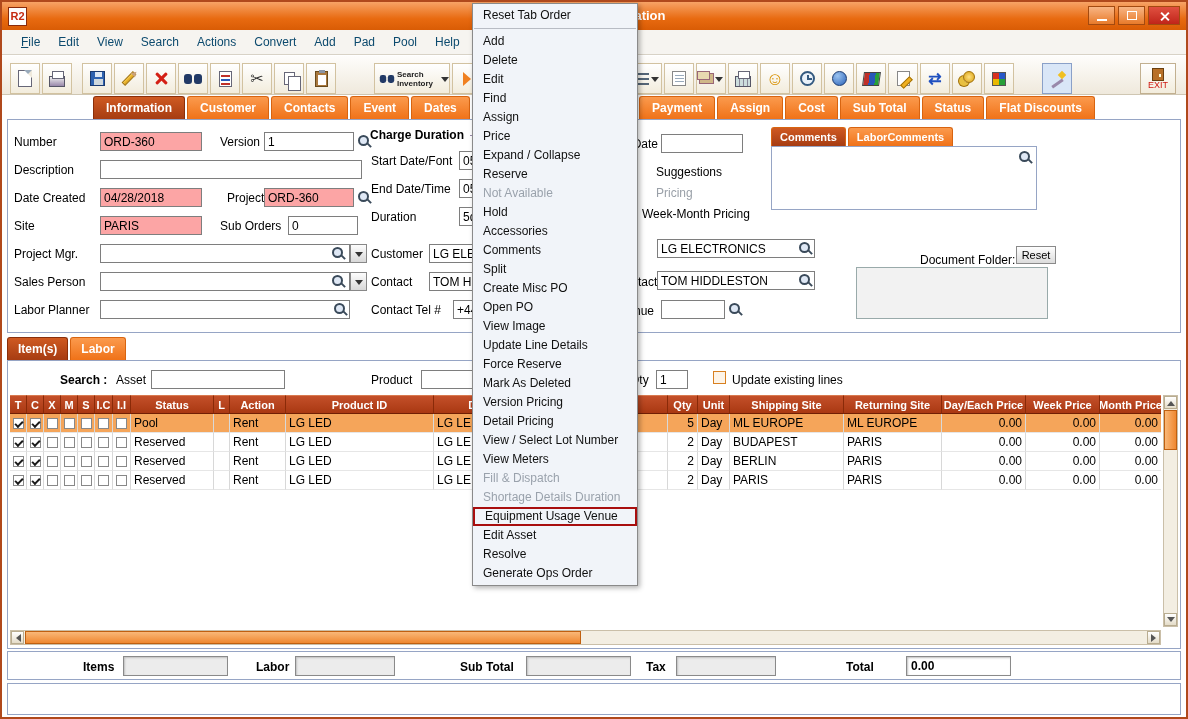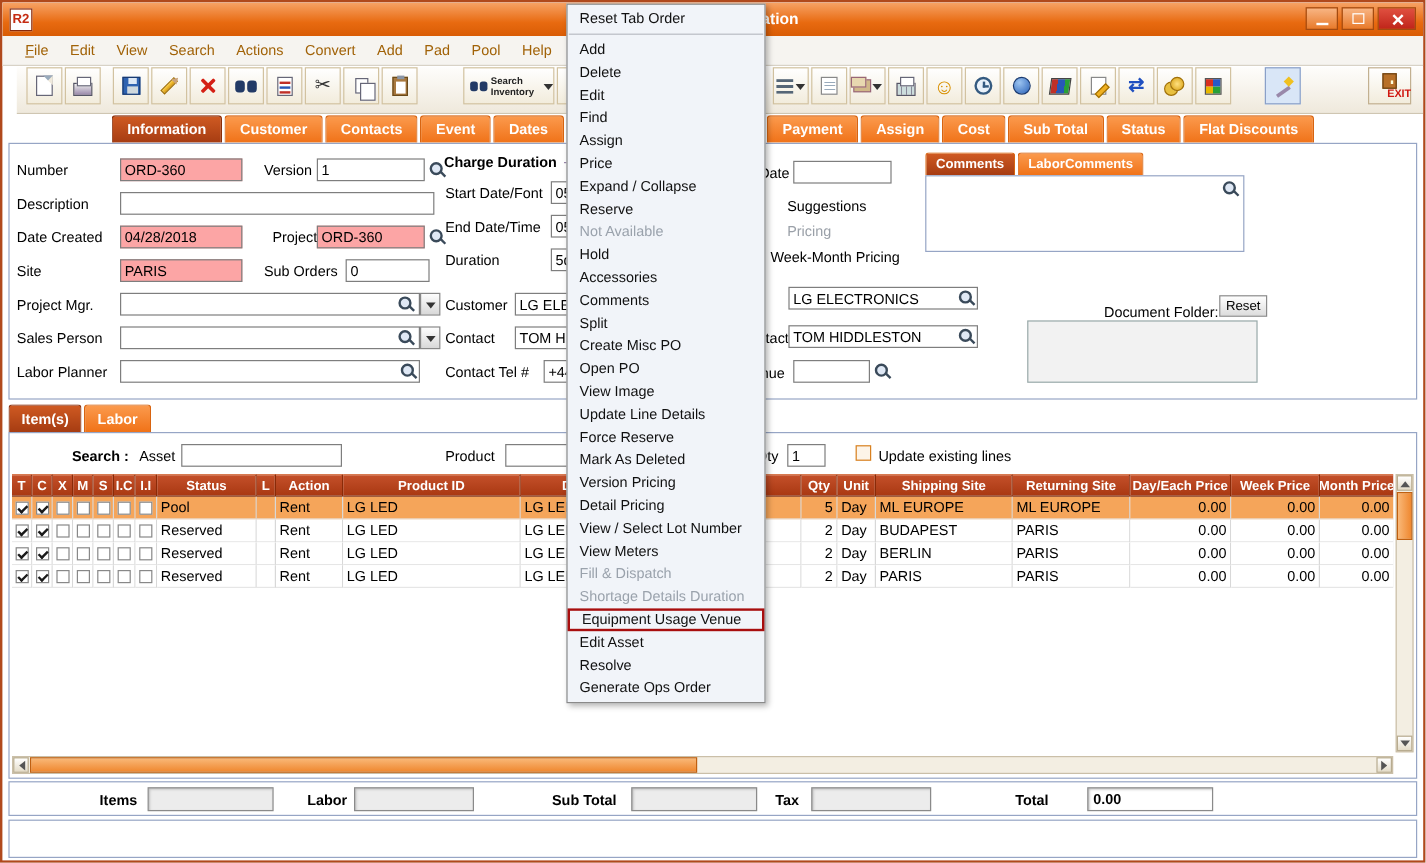--- a/index.html
+++ b/index.html
@@ -16,32 +16,32 @@
   .win-btn{width:27px;height:19px;display:flex;align-items:center;justify-content:center;
     background:linear-gradient(#f8b584,#e87a2a);border:1px solid #a34a10;position:relative;}
   .win-btn.close{background:linear-gradient(#e05040,#c0251a);width:32px;}
   .glyph-min{width:10px;height:2px;background:#fff;margin-top:9px;}
   .glyph-max{width:10px;height:9px;border:1px solid #fff;}
   .glyph-close-a,.glyph-close-b{position:absolute;left:15px;top:4px;width:2px;height:11px;background:#fff;}
   .glyph-close-a{transform:rotate(45deg);} .glyph-close-b{transform:rotate(-45deg);}
   
   .menubar{position:absolute;top:28px;left:0;right:0;height:25px;background:#f6f4f0;
     border-bottom:1px solid #d8d2c6;display:flex;align-items:center;padding-left:10px;}
-  .menubar-item{padding:3px 9px;color:#a16207;cursor:default;}
+  .menubar-item{padding:3px 9px;color:#0c4a6e;cursor:default;}
   .menubar-item u{text-decoration:underline;}
   
-  .toolbar{position:absolute;top:54px;left:12px;right:0;height:39px;
+  .toolbar{position:absolute;top:54px;left:0;right:0;height:39px;
     background:linear-gradient(#fefdfb,#efe9dc);border-bottom:1px solid #cfc6b2;
-    display:flex;align-items:flex-start;padding:0 8px;}
+    display:flex;align-items:flex-end;padding:0 8px;}
   .tbtn{width:30px;height:31px;border:1px solid #d2c2a0;background:linear-gradient(#ffffff,#f2ecdc);
     display:flex;align-items:center;justify-content:center;margin-right:2px;position:relative;flex:0 0 auto;}
   .tbtn.pressed{background:#d9e6f7;border-color:#8aa0c8;}
   .tbtn.wide{width:76px;font-size:8px;line-height:9px;justify-content:flex-start;padding-left:3px;}
   .tbtn.exitbtn{width:36px;flex-direction:column;border:1px solid #c2b090;}
-  .exit-label{color:#d01810;font-weight:bold;font-size:9px;line-height:9px;padding-left:16px;}
+  .exit-label{color:#d01810;font-weight:normal;font-size:9px;line-height:9px;}
   .tspace{flex:0 0 auto;} .tspring{flex:1 1 auto;}
   .carat{width:0;height:0;border:4px solid transparent;border-top:5px solid #333;margin-left:2px;margin-top:5px;}
   .si-text{color:#222;font-weight:bold;}
   
   .i{position:relative;display:block;flex:0 0 auto;}
   .i-page{width:14px;height:17px;background:#fff;border:1px solid #667;}
   .i-page::after{content:"";position:absolute;right:-1px;top:-1px;border:4px solid transparent;border-top-color:#9ab;border-right-color:#efe9dc;}
   .i-print{width:16px;height:11px;background:linear-gradient(#eee,#98a);border:1px solid #556;margin-top:5px;}
   .i-print::before{content:"";position:absolute;left:2px;top:-6px;width:10px;height:6px;background:#fff;border:1px solid #667;}
   .i-grid{width:16px;height:11px;background:repeating-linear-gradient(90deg,#cdd 0 3px,#889 3px 4px);border:1px solid #556;margin-top:5px;}

